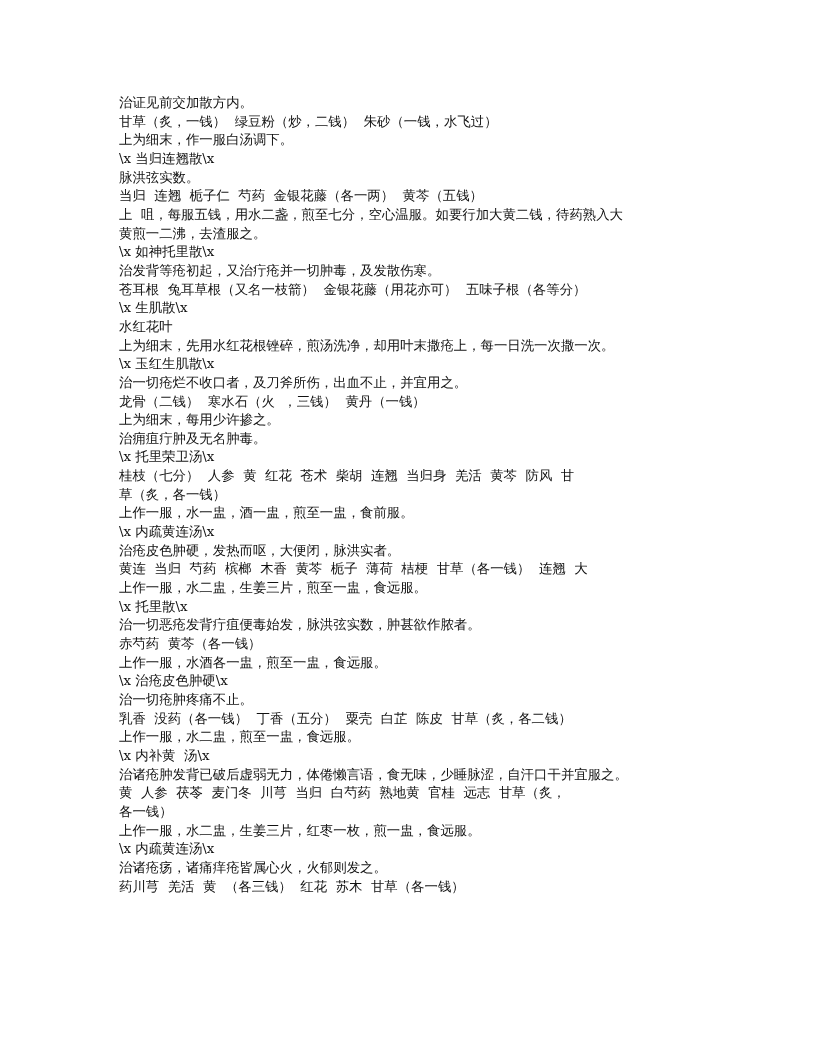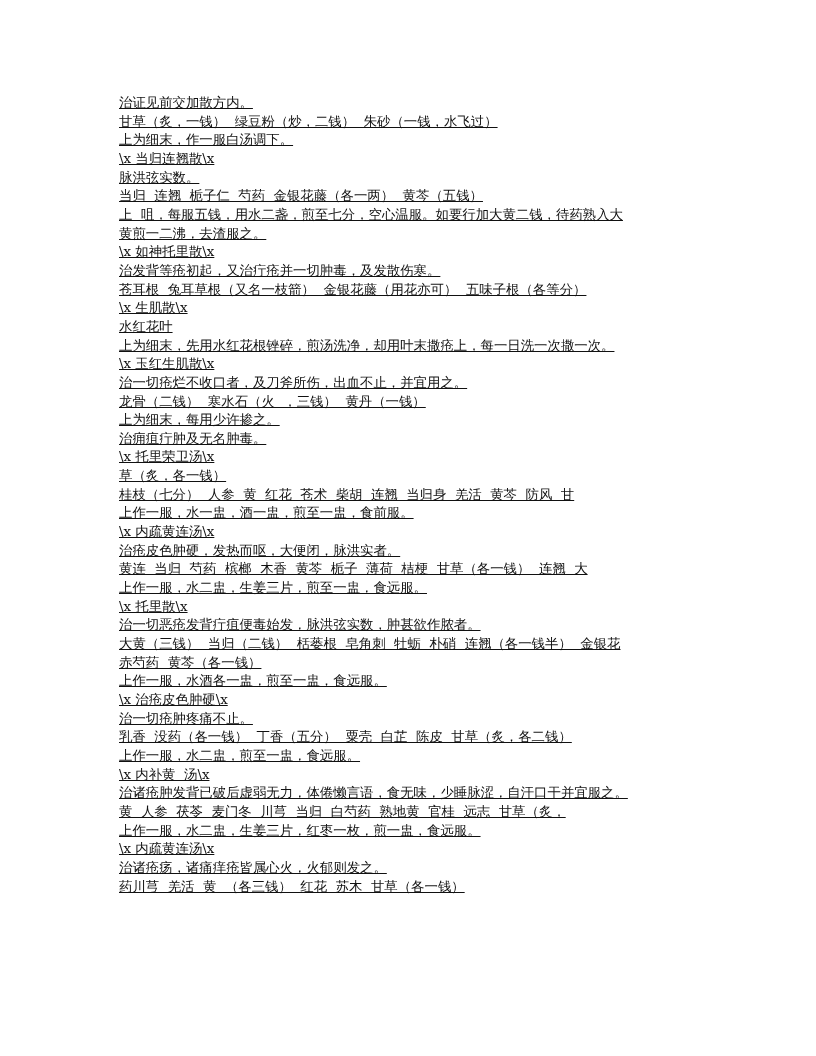--- a/index.html
+++ b/index.html
@@ -7,21 +7,21 @@
   .page {
     position: absolute;
     left: 119px;
     top: 94px;
     width: 560px;
     font-family: "DejaVu Serif", "Liberation Serif", serif;
     font-size: 13.4px;
     line-height: 18.67px;
     color: #111111;
   }
-  .line { white-space: pre; height: 18.67px; text-decoration: underline; }
+  .line { white-space: pre; height: 18.67px; }
   .title { }
 </style>
 </head>
 <body>
 
 <div class="page">
   <div class="line">治证见前交加散方内。</div>
   <div class="line">甘草（炙，一钱）  绿豆粉（炒，二钱）  朱砂（一钱，水飞过）</div>
   <div class="line">上为细末，作一服白汤调下。</div>
   <div class="line title">\x 当归连翘散\x</div>
@@ -34,36 +34,36 @@
   <div class="line">苍耳根  兔耳草根（又名一枝箭）  金银花藤（用花亦可）  五味子根（各等分）</div>
   <div class="line title">\x 生肌散\x</div>
   <div class="line">水红花叶</div>
   <div class="line">上为细末，先用水红花根锉碎，煎汤洗净，却用叶末撒疮上，每一日洗一次撒一次。</div>
   <div class="line title">\x 玉红生肌散\x</div>
   <div class="line">治一切疮烂不收口者，及刀斧所伤，出血不止，并宜用之。</div>
   <div class="line">龙骨（二钱）  寒水石（火  ，三钱）  黄丹（一钱）</div>
   <div class="line">上为细末，每用少许掺之。</div>
   <div class="line">治痈疽疔肿及无名肿毒。</div>
   <div class="line title">\x 托里荣卫汤\x</div>
+  <div class="line">桂枝（七分）  人参  黄  红花  苍术  柴胡  连翘  当归身  羌活  黄芩  防风  甘</div>
   <div class="line">草（炙，各一钱）</div>
-  <div class="line">桂枝（七分）  人参  黄  红花  苍术  柴胡  连翘  当归身  羌活  黄芩  防风  甘</div>
   <div class="line">上作一服，水一盅，酒一盅，煎至一盅，食前服。</div>
   <div class="line title">\x 内疏黄连汤\x</div>
   <div class="line">治疮皮色肿硬，发热而呕，大便闭，脉洪实者。</div>
   <div class="line">黄连  当归  芍药  槟榔  木香  黄芩  栀子  薄荷  桔梗  甘草（各一钱）  连翘  大</div>
   <div class="line">上作一服，水二盅，生姜三片，煎至一盅，食远服。</div>
   <div class="line title">\x 托里散\x</div>
   <div class="line">治一切恶疮发背疔疽便毒始发，脉洪弦实数，肿甚欲作脓者。</div>
-  <div class="line">大黄（三钱）  当归（二钱）  栝蒌根  皂角刺  牡蛎  朴硝  连翘（各一钱半）  金银花</div>
   <div class="line">赤芍药  黄芩（各一钱）</div>
   <div class="line">上作一服，水酒各一盅，煎至一盅，食远服。</div>
   <div class="line title">\x 治疮皮色肿硬\x</div>
   <div class="line">治一切疮肿疼痛不止。</div>
   <div class="line">乳香  没药（各一钱）  丁香（五分）  粟壳  白芷  陈皮  甘草（炙，各二钱）</div>
   <div class="line">上作一服，水二盅，煎至一盅，食远服。</div>
   <div class="line title">\x 内补黄  汤\x</div>
   <div class="line">治诸疮肿发背已破后虚弱无力，体倦懒言语，食无味，少睡脉涩，自汗口干并宜服之。</div>
   <div class="line">黄  人参  茯苓  麦门冬  川芎  当归  白芍药  熟地黄  官桂  远志  甘草（炙，</div>
+  <div class="line">各一钱）</div>
   <div class="line">上作一服，水二盅，生姜三片，红枣一枚，煎一盅，食远服。</div>
   <div class="line title">\x 内疏黄连汤\x</div>
   <div class="line">治诸疮疡，诸痛痒疮皆属心火，火郁则发之。</div>
   <div class="line">药川芎  羌活  黄  （各三钱）  红花  苏木  甘草（各一钱）</div>
 </div>
 
 </body></html>

